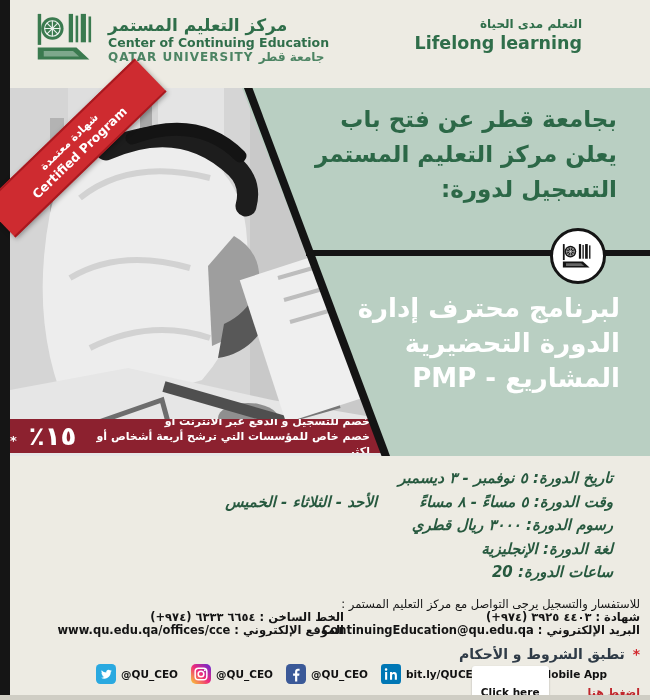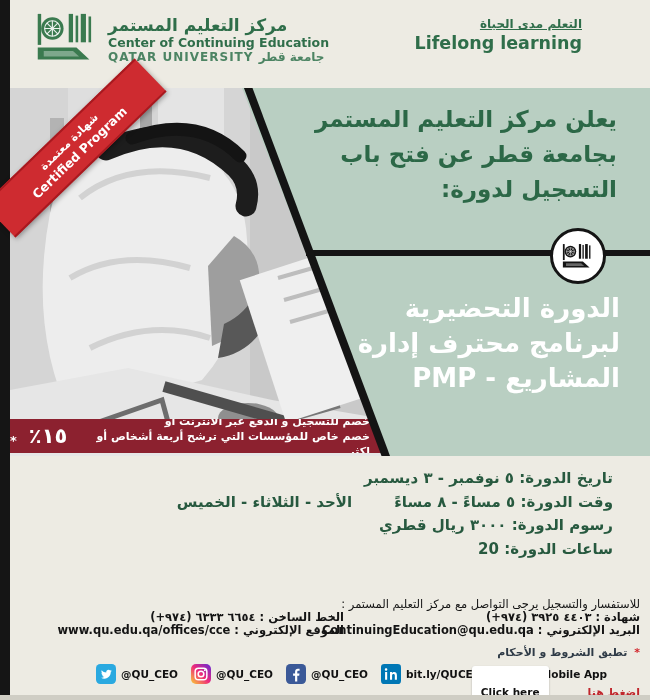--- a/index.html
+++ b/index.html
@@ -10,21 +10,21 @@
 
   
   .header{position:absolute;left:10px;top:0;width:584px;height:84px;z-index:3;}
   .logo-group{position:absolute;left:26px;top:12px;display:flex;gap:10px;align-items:flex-start;}
   .logo-emblem{width:62px;height:52px;color:#3a7a4f;}
   .logo-text{padding-top:4px;}
   .logo-title-ar{font-size:17px;font-weight:bold;color:#2f6e4a;direction:rtl;text-align:left;line-height:19px;}
   .logo-title-en{font-size:12.5px;font-weight:bold;color:#2f6e4a;line-height:16px;}
   .logo-subtitle{font-size:12px;font-weight:bold;color:#4c8463;letter-spacing:1px;line-height:13px;}
   .tagline{position:absolute;right:12px;top:16px;text-align:right;}
-  .tagline-ar{font-size:12px;font-weight:bold;color:#2f6e4a;line-height:16px;text-decoration:underline;}
+  .tagline-ar{font-size:12px;font-weight:bold;color:#2f6e4a;line-height:16px;}
   .tagline-en{font-size:17.5px;font-weight:bold;color:#2f6e4a;line-height:22px;}
 
   
   .green-panel{position:absolute;left:10px;top:88px;width:640px;height:368px;background:#b9cfc2;z-index:1;}
   .photo{position:absolute;left:10px;top:88px;width:380px;height:368px;z-index:2;
          clip-path:polygon(0 0,232px 0,374px 368px,0 368px);}
   .deco-svg{position:absolute;left:10px;top:88px;width:640px;height:368px;z-index:4;pointer-events:none;}
   .ribbon{position:absolute;left:-30px;top:125px;width:210px;height:46px;background:#ce2b30;
           transform:rotate(-44deg);display:flex;flex-direction:column;justify-content:center;align-items:center;
           z-index:6;border-top:2px solid #a8191f;border-bottom:2px solid #a8191f;box-shadow:0 2px 5px rgba(0,0,0,.35);}
@@ -36,38 +36,38 @@
   .announcement{position:absolute;top:102px;right:33px;z-index:7;direction:rtl;text-align:right;
                 font-size:23px;font-weight:bold;color:#2c6847;line-height:35px;}
   .course-title{position:absolute;top:291px;right:30px;z-index:7;direction:rtl;text-align:right;
                 font-size:26px;font-weight:bold;color:#ffffff;line-height:35px;}
 
   
   .discount{position:absolute;left:10px;top:419px;width:374px;height:34px;background:#8c212f;z-index:3;
             clip-path:polygon(0 0,359px 0,372px 100%,0 100%);}
   .disc-inner{display:flex;direction:rtl;align-items:center;height:100%;padding-right:14px;gap:12px;}
   .disc-text{text-align:right;color:#fff;font-weight:bold;font-size:11px;line-height:15px;}
-  .disc-percent{color:#fff;font-weight:bold;font-size:21px;direction:rtl;line-height:30px;}
+  .disc-percent{color:#fff;font-weight:bold;font-size:26px;direction:rtl;line-height:30px;}
   .disc-star{color:#fff;font-weight:bold;font-size:13px;margin-top:8px;}
 
   
   .details{position:absolute;top:467px;right:37px;z-index:3;direction:rtl;text-align:right;
-           color:#27593f;font-weight:bold;font-size:15px;line-height:23.5px;}
+           color:#27593f;font-weight:bold;font-size:15px;line-height:23.5px;font-style:italic;}
   .details-row{display:flex;gap:42px;justify-content:flex-start;}
 
   
   .contact-heading{position:absolute;top:597px;right:10px;direction:rtl;font-size:11.5px;font-weight:normal;color:#141414;z-index:3;}
   .contact-line{position:absolute;direction:rtl;font-size:11.5px;font-weight:bold;color:#141414;z-index:3;white-space:nowrap;}
   .c-phone{top:610px;right:10px;}
   .c-email{top:623px;right:10px;}
   .c-hotline{top:610px;right:306px;}
   .c-website{top:623px;right:306px;}
   .ltr-val{direction:ltr;unicode-bidi:isolate;}
 
-  .terms{position:absolute;top:646px;right:10px;direction:rtl;font-size:11px;font-weight:bold;color:#2f3b47;z-index:3;margin-left:7px;}
+  .terms{position:absolute;top:646px;right:10px;direction:rtl;font-size:14px;font-weight:bold;color:#2f3b47;z-index:3;margin-left:7px;}
   .terms .star{color:#d2272d;margin-left:3px;}
 
   
   .social-row{position:absolute;left:96px;top:664px;display:flex;align-items:flex-end;gap:13px;z-index:3;}
   .soc{display:flex;align-items:center;gap:5px;cursor:pointer;}
   .soc svg{width:20px;height:20px;display:block;}
   .soc-label{font-size:10.5px;font-weight:bold;color:#111;}
   .click-group{position:absolute;right:10px;top:666px;display:flex;align-items:center;gap:7px;z-index:3;}
   .click-chip{background:#fff;padding:20px 9px;border-radius:3px;box-shadow:0 1px 2px rgba(0,0,0,.3);
               font-size:10.5px;font-weight:bold;color:#111;cursor:pointer;}
@@ -151,28 +151,28 @@
     <div class="ribbon-en">Certified Program</div>
   </div>
 
   <div class="badge">
     <svg>
         <use href="#cce-logo"></use>
       </svg>
   </div>
 
   <div class="announcement">
+    <div>بجامعة قطر عن فتح باب</div>
     <div>يعلن مركز التعليم المستمر</div>
-    <div>بجامعة قطر عن فتح باب</div>
     <div>التسجيل لدورة:</div>
   </div>
 
   <div class="course-title">
+    <div>لبرنامج محترف إدارة</div>
     <div>الدورة التحضيرية</div>
-    <div>لبرنامج محترف إدارة</div>
     <div>المشاريع - PMP</div>
   </div>
 
   <div class="discount">
     <div class="disc-inner">
       <div class="disc-text">
         <div>خصم للتسجيل و الدفع عبر الانترنت أو</div>
         <div>خصم خاص للمؤسسات التي ترشح أربعة أشخاص أو اكثر</div>
       </div>
       <div class="disc-percent">١٥٪</div>
@@ -180,20 +180,21 @@
     </div>
   </div>
 
   <div class="details">
     <div>تاريخ الدورة: ٥ نوفمبر - ٣ ديسمبر</div>
     <div class="details-row">
       <span>وقت الدورة: ٥ مساءً - ٨ مساءً</span>
       <span>الأحد - الثلاثاء - الخميس</span>
     </div>
     <div>رسوم الدورة: ٣٠٠٠ ريال قطري</div>
+    <div>لغة الدورة: الإنجليزية</div>
     <div>ساعات الدورة: 20</div>
   </div>
 
   <div class="contact-heading">للاستفسار والتسجيل يرجى التواصل مع مركز التعليم المستمر :</div>
   <div class="contact-line c-phone">
     <span>شهادة :</span>
     <span class="ltr-val" dir="ltr">(+٩٧٤) ٤٤٠٣ ٣٩٢٥</span>
   </div>
   <div class="contact-line c-email">
     <span>البريد الإلكتروني :</span>

